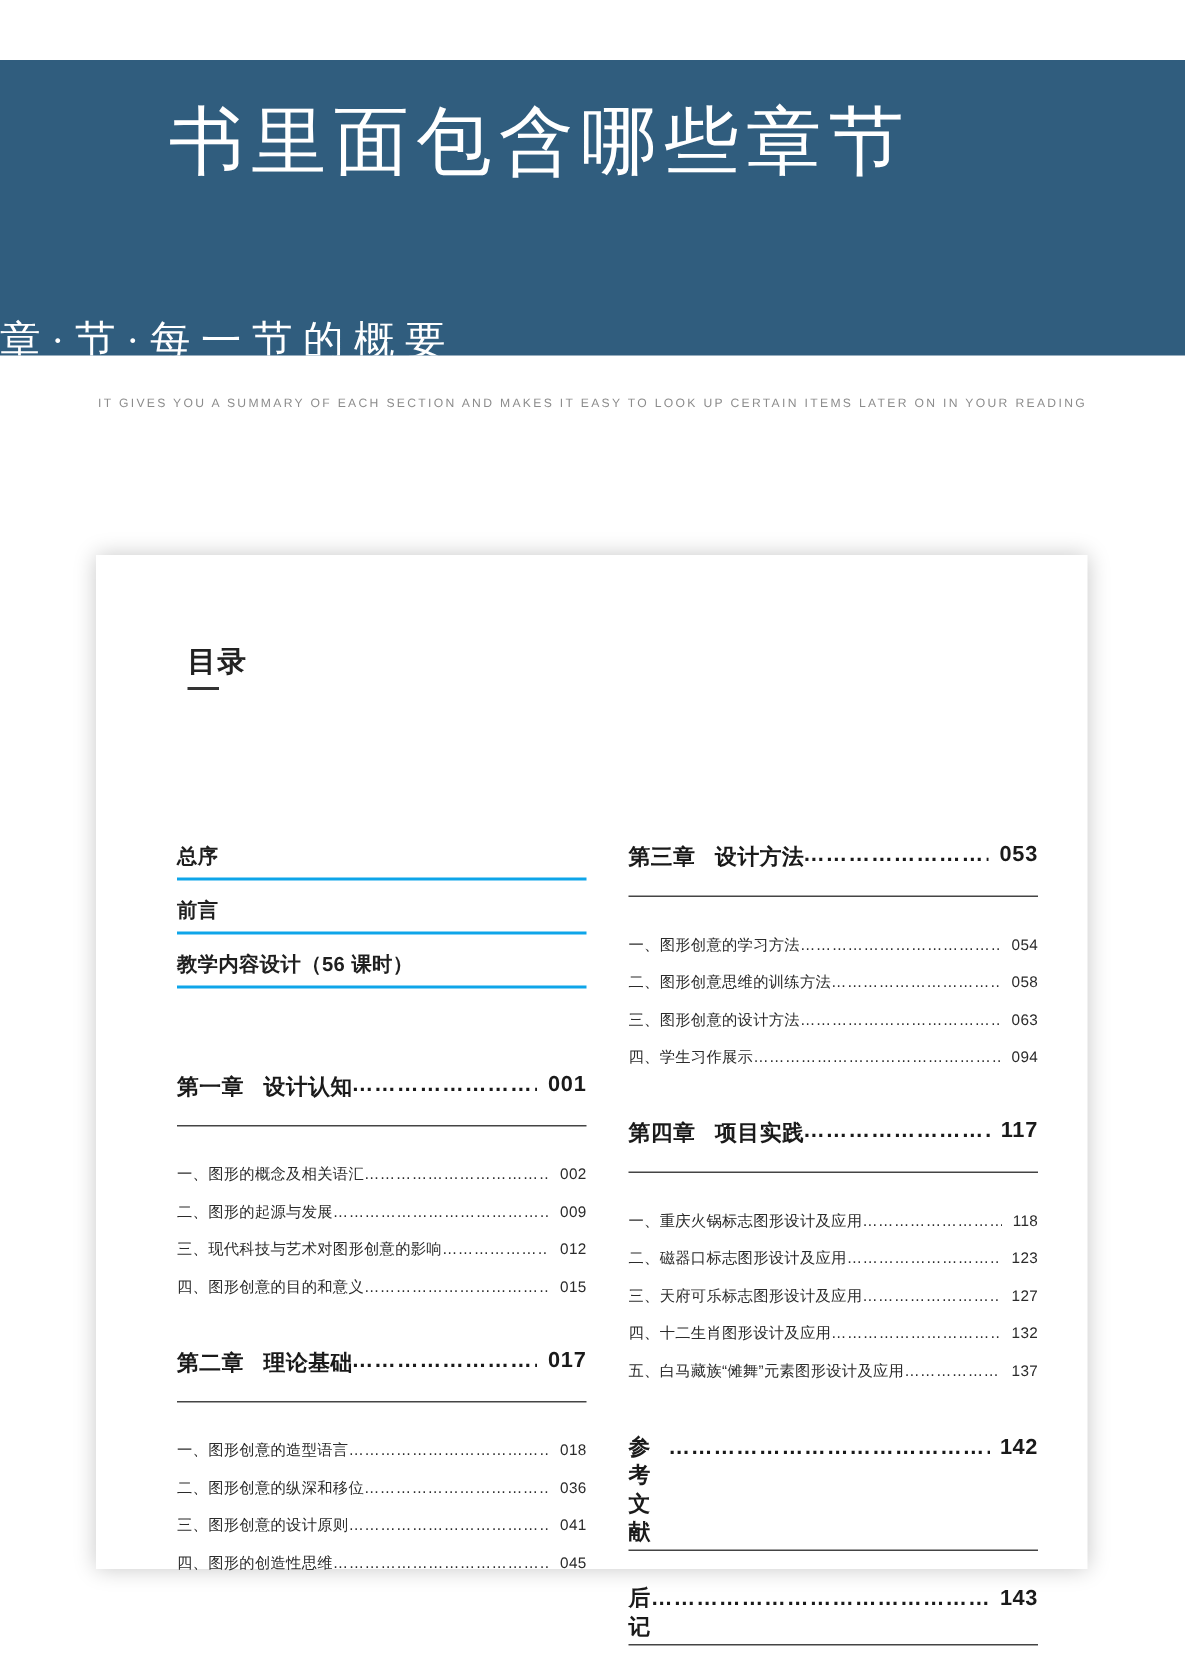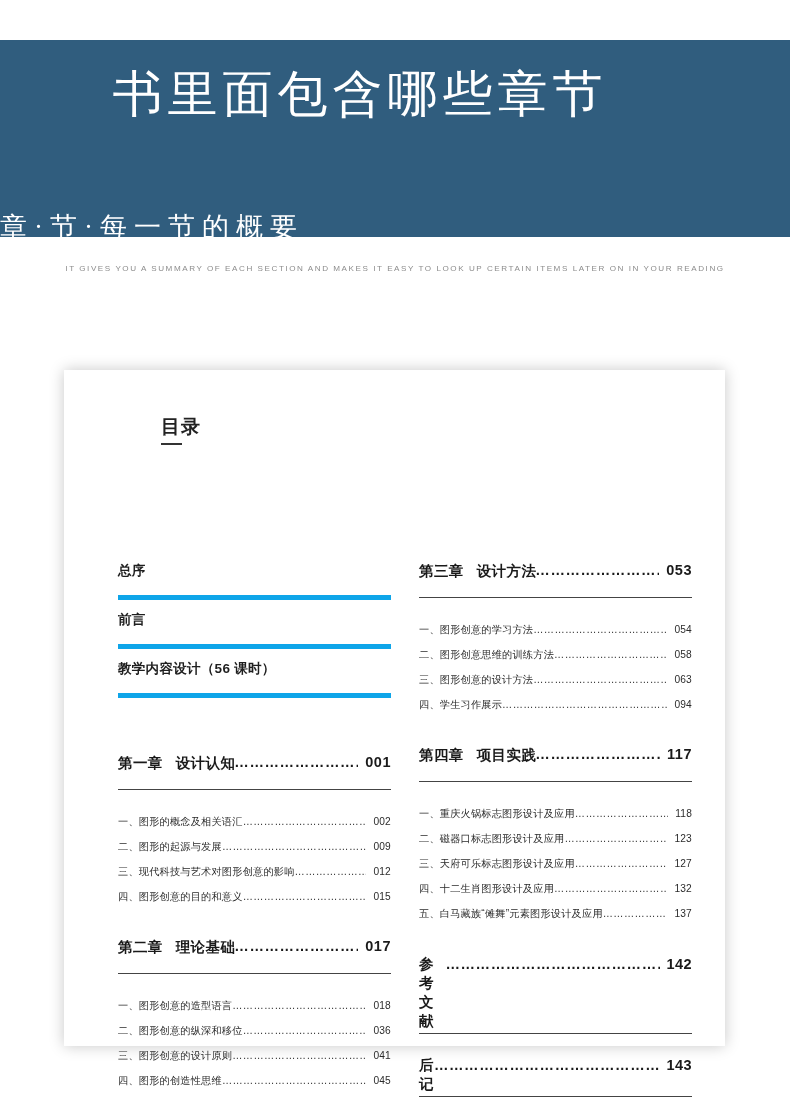--- a/index.html
+++ b/index.html
@@ -97,22 +97,21 @@
     top: 370px;
     width: 661px;
     height: 676px;
     background: #ffffff;
     box-shadow: 0 0 14px rgba(0, 0, 0, 0.22);
   }
 
   .toc-heading {
     position: absolute;
     left: 61px;
-    top: 47px;
-    margin-left: 36px;
+    top: 62px;
   }
   .toc-heading-text {
     font-size: 19px;
     font-weight: 700;
     color: #222222;
     letter-spacing: 1px;
     line-height: 1;
   }
   .toc-heading-rule {
     width: 21px;
@@ -139,22 +138,22 @@
   
   .toc-group { margin-bottom: 0; }
   .group-gap-lg { height: 45px; }
   .group-gap-md { height: 34px; }
   .group-gap-sm { height: 22px; }
 
   
   .row-plain {
     display: flex;
     align-items: baseline;
-    border-bottom: 5px solid #0ea5e9;
-    padding-bottom: 15px;
+    border-bottom: 2px solid #0ea5e9;
+    padding-bottom: 5px;
     margin-bottom: 11px;
     font-size: 13.5px;
     font-weight: 700;
     color: #1f1f1f;
     letter-spacing: 0.3px;
   }
 
   
   .row-chapter {
     display: flex;

